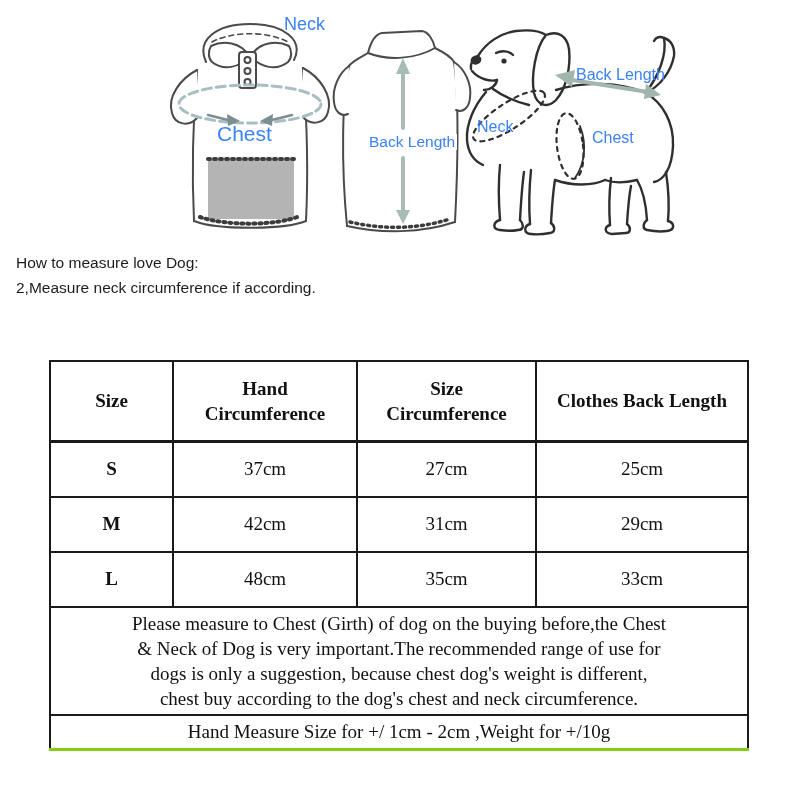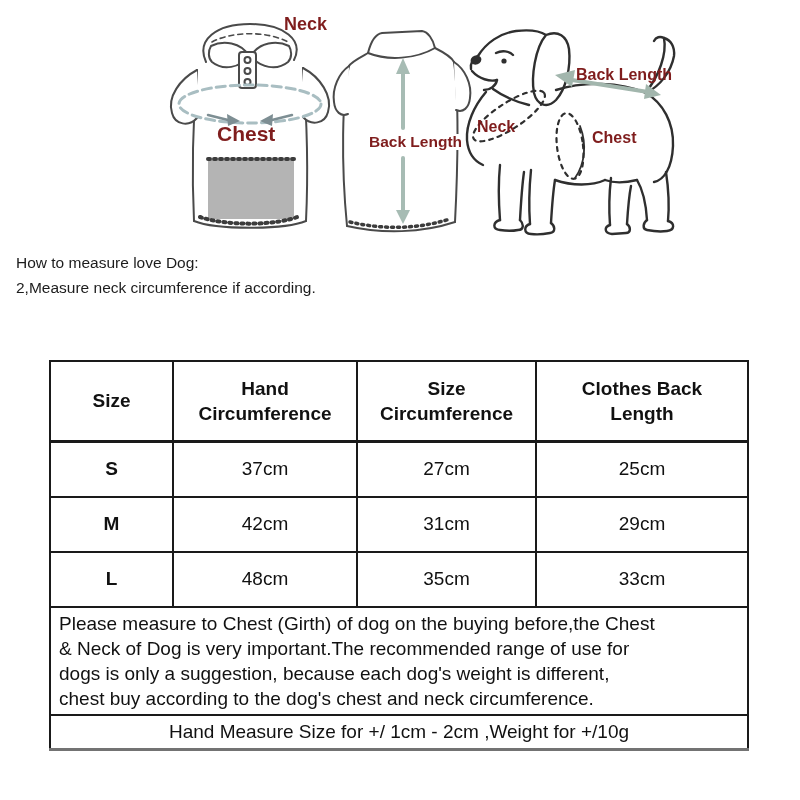--- a/index.html
+++ b/index.html
@@ -3,52 +3,52 @@
 <meta charset="utf-8">
 <style>
   html,body{margin:0;padding:0;background:#ffffff;}
   body{
     width:800px;height:800px;position:relative;overflow:hidden;
     font-family:"Liberation Sans","DejaVu Sans",sans-serif;color:#1a1a1a;
   }
   
   .illustrations{position:absolute;left:0;top:0;width:800px;height:250px;}
   .illustrations svg{position:absolute;left:0;top:0;}
-  .ill-label{position:absolute;font-weight:700;color:#7f1d1d;white-space:nowrap;line-height:1;}
+  .ill-label{position:absolute;font-weight:400;color:#3b82f6;white-space:nowrap;line-height:1;}
   .lbl-front-neck{left:284px;top:15px;font-size:18px;}
   .lbl-front-chest{left:217px;top:123px;font-size:21px;}
   .lbl-back-length{left:367px;top:134px;font-size:15.5px;background:#fff;padding:0 2px;}
   .lbl-dog-neck{left:477px;top:119px;font-size:16px;}
   .lbl-dog-chest{left:592px;top:130px;font-size:16px;}
   .lbl-dog-backlength{left:576px;top:67px;font-size:16px;}
   
   .instructions{position:absolute;left:16px;top:250px;width:792px;font-size:15.5px;color:#1c1c1c;}
   .instructions div{height:25px;line-height:25px;white-space:nowrap;}
   
   .size-table{
     position:absolute;left:49px;top:360px;width:698px;
-    border-collapse:collapse;table-layout:fixed;
+    border-collapse:collapse;table-layout:fixed;font-family:Liberation Serif, serif;
   }
   .size-table td,.size-table th{
     border:2px solid #1a1a1a;text-align:center;vertical-align:middle;
     font-size:19px;padding:0;color:#111;
   }
   .size-table th{font-weight:700;line-height:25px;padding:0 14px;}
   .row-header{height:80px;}
   .row-header th{border-bottom:3px solid #1a1a1a;}
   .row-s td,.row-m td,.row-l td{height:53px;}
   .row-xl td{height:39px;}
   .size-cell{font-weight:700;}
   .note-cell{
     text-align:left !important;padding:3px 8px !important;
     font-size:19px;
   }
-  .note-cell div{height:25px;line-height:25px;white-space:nowrap;}
+  .note-cell div{height:25px;line-height:25px;white-space:nowrap;text-align:center;}
   .hand-cell{height:32px;font-size:19px;}
-  .size-table tr:last-child td{border-bottom:3px solid #737373;}
+  .size-table tr:last-child td{border-bottom:3px solid #84cc16;}
 </style>
 </head>
 <body>
 
 <div class="illustrations">
   <svg width="800" height="250" viewBox="0 0 800 250">
 
     <g stroke="#4a4a4a" stroke-width="2" fill="none" stroke-linecap="round">
       <path d="M206,62 C196,40 216,24 250,24 C284,24 304,40 294,60" fill="#fff"></path>
       <path d="M212,42 C232,31 268,31 288,42" stroke-dasharray="5,4" stroke-width="1.6"></path>
@@ -184,21 +184,21 @@
     <tr class="row-l">
       <td class="size-cell">L</td>
       <td>48cm</td>
       <td>35cm</td>
       <td>33cm</td>
     </tr>
     <tr>
       <td class="note-cell" colspan="4">
         <div>Please measure to Chest (Girth)  of dog on the buying before,the Chest</div>
         <div>&amp; Neck of Dog is very important.The recommended range of use for</div>
-        <div>dogs is only a suggestion, because each dog's weight is different,</div>
+        <div>dogs is only a suggestion, because chest dog's weight is different,</div>
         <div>chest buy according to the dog's chest and neck circumference.</div>
       </td>
     </tr>
     <tr>
       <td class="hand-cell" colspan="4">Hand Measure Size for +/ 1cm - 2cm ,Weight for +/10g</td>
     </tr>
   </tbody>
 </table>
 
 </body></html>

